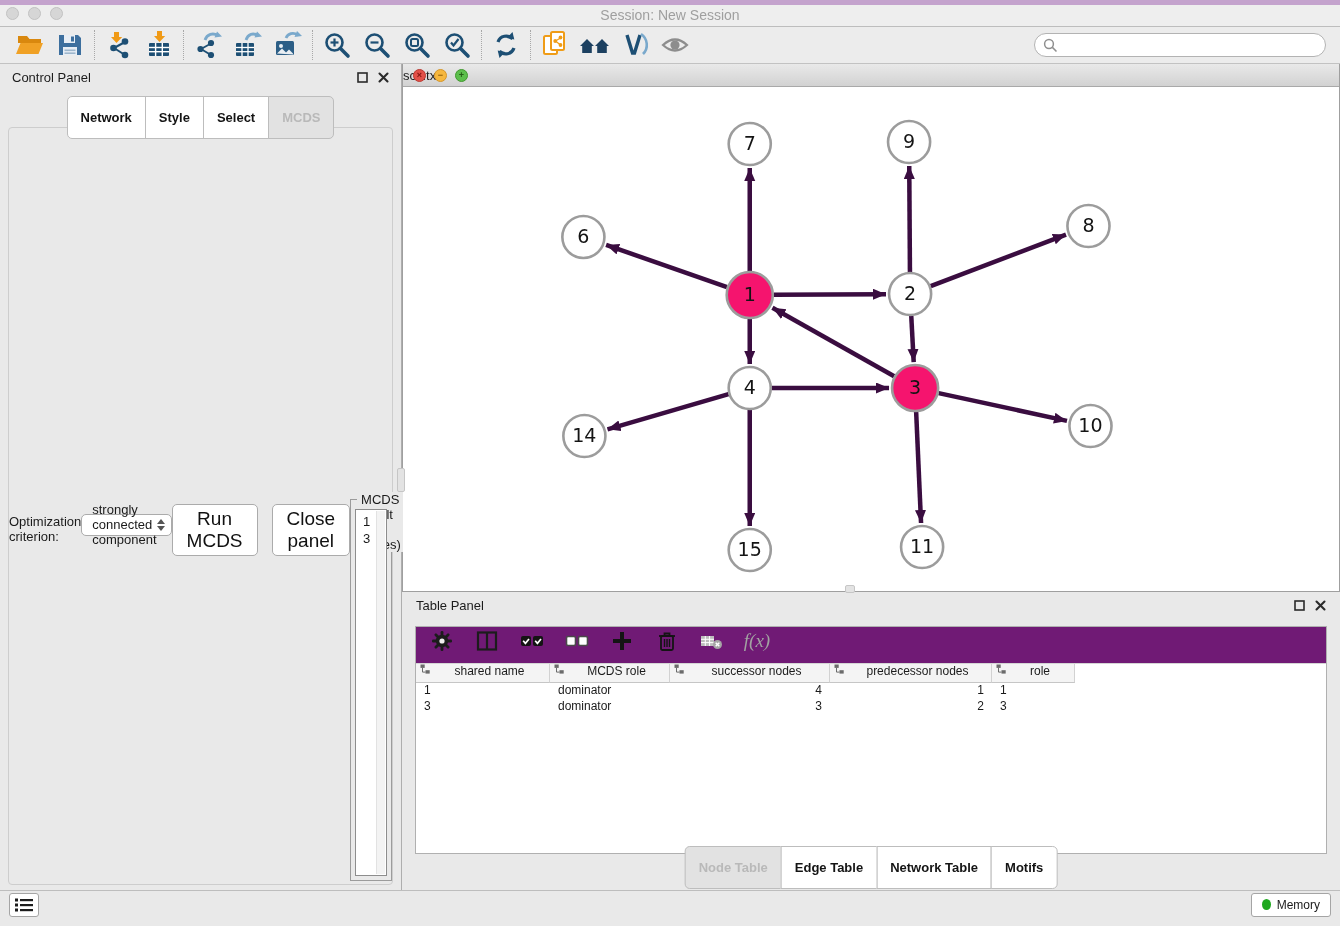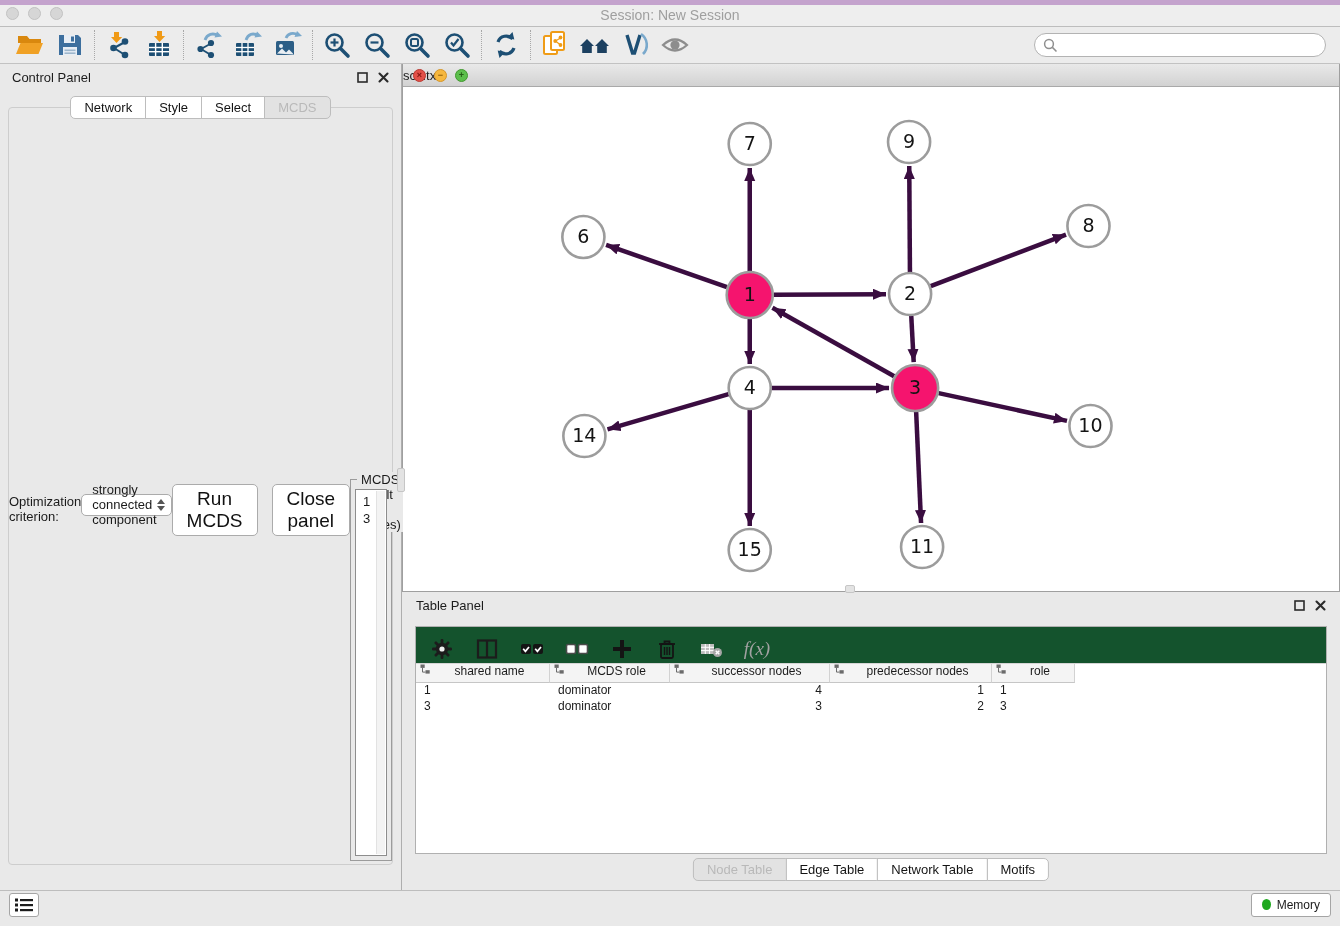--- a/index.html
+++ b/index.html
@@ -21,21 +21,21 @@
   .tb-spacer { flex:1; }
   .search-wrap { width:292px; height:24px; background:#fff; border:1px solid #b3b3b3; border-radius:12px; display:flex; align-items:center; padding:0 8px; margin-right:4px; }
   .search-wrap input { border:none; outline:none; flex:1; font-size:12px; background:transparent; margin-left:5px; }
   
   .main { display:flex; height:826px; }
   .control-panel { width:402px; background:#e9e9e9; border-right:1px solid #aeaeae; display:flex; flex-direction:column; }
   .panel-header { height:26px; display:flex; align-items:center; justify-content:space-between; padding:0 12px; }
   .panel-title { font-size:13px; color:#1c1c1c; }
   .panel-header-icons { display:flex; gap:10px; align-items:center; }
   .seg-tabs { display:flex; justify-content:center; margin-top:6px; position:relative; z-index:2; }
-  .seg-tab { background:#fff; border:1px solid #bdbdbd; font-size:13px; font-weight:400; padding:3px 13px; margin-left:-1px; cursor:pointer; color:#141414; }
+  .seg-tab { background:#fff; border:1px solid #bdbdbd; font-size:13px; font-weight:700; padding:13px 13px; margin-left:-1px; cursor:pointer; color:#141414; }
   .seg-tab:first-child { border-radius:5px 0 0 5px; margin-left:0; }
   .seg-tab:last-child { border-radius:0 5px 5px 0; }
   .seg-tab.selected { background:#e2e2e2; color:#b9b9b9; }
   .cp-content { margin:-12px 8px 0 8px; border:1px solid #cdcdcd; border-radius:4px; height:758px; padding-top:34px; display:flex; flex-direction:row; align-items:center; background:#e9e9e9; }
   .opt-label { font-size:13px; margin-top:12px; }
   .combo { margin-top:3px; width:310px; height:22px; background:#fff; border:1px solid #ababab; border-radius:5px; display:flex; align-items:center; padding:0 6px 0 10px; font-size:13px; cursor:pointer; }
   .combo-text { flex:1; }
   .combo-arrows { display:flex; flex-direction:column; gap:2px; align-items:center; }
   .combo-arrows i { width:0; height:0; border-left:4px solid transparent; border-right:4px solid transparent; }
   .combo-arrows i.up { border-bottom:5px solid #555; }
@@ -55,30 +55,30 @@
   .tl-close { background:#e25048; border:1px solid #b93a32; color:#7e1410; }
   .tl-min   { background:#f6b73e; border:1px solid #d5962a; color:#8d5e0a; }
   .tl-max   { background:#5cbf4c; border:1px solid #42992f; color:#265f17; }
   .net-title { position:absolute; left:0; right:0; text-align:left; font-size:13px; color:#1c1c1c; }
   .net-canvas { flex:1; position:relative; background:#fff; }
   .net-canvas svg { position:absolute; inset:0; }
   
   .table-panel { flex:1; background:#e9e9e9; position:relative; }
   .tp-header { height:26px; display:flex; align-items:center; justify-content:space-between; padding:0 14px; }
   .tp-inner { position:absolute; left:13px; right:13px; top:34px; height:228px; border:1px solid #b0b0b0; background:#fff; display:flex; flex-direction:column; overflow:hidden; }
-  .tp-toolbar { height:36px; background:#14532d; display:flex; align-items:flex-end; gap:17px; padding:0 12px; }
+  .tp-toolbar { height:36px; background:#701a75; display:flex; align-items:flex-start; gap:17px; padding:0 12px; }
   .tp-tbtn { width:28px; height:28px; display:flex; align-items:center; justify-content:center; cursor:pointer; }
   .tp-tbtn.disabled { cursor:default; }
   .fx-label { font-family:"Liberation Serif", serif; font-style:italic; font-size:19px; color:#a2a2a2; }
   .tp-head-row { display:flex; height:20px; font-size:12px; border-top:1px solid #d5d5d5; }
   .th-cell { background:#f4f4f4; border-bottom:1px solid #c6c6c6; border-right:1px solid #d2d2d2; display:flex; padding:0 4px; gap:4px; }
   .th-label { flex:1; text-align:center; color:#1c1c1c; }
   .tp-row { display:flex; height:16px; font-size:12px; }
   .td-cell { padding:0 8px; overflow:hidden; white-space:nowrap; }
-  .tp-tabs { position:absolute; bottom:9px; left:50%; transform:translateX(-50%); display:flex; }
+  .tp-tabs { position:absolute; bottom:1px; left:50%; transform:translateX(-50%); display:flex; }
   
   .statusbar { height:28px; border-top:1px solid #bdbdbd; background:#e9e9e9; display:flex; align-items:center; justify-content:space-between; padding:0 9px; }
   .sq-btn { background:#fff; border:1px solid #a5a5a5; border-radius:3px; width:30px; height:24px; display:flex; align-items:center; justify-content:center; cursor:pointer; }
   .memory-btn { background:#fff; border:1px solid #a5a5a5; border-radius:3px; height:24px; display:flex; align-items:center; gap:6px; padding:0 10px; font-size:12px; cursor:pointer; }
   .memory-dot { width:9px; height:11px; border-radius:50%; background:#1ea81e; }
   
   .split-handle-v { position:absolute; left:397px; top:468px; width:8px; height:24px; background:#e3e3e3; border:1px solid #c6c6c6; border-radius:2px; cursor:col-resize; }
   .split-handle-h { position:absolute; left:845px; top:585px; width:10px; height:8px; background:#e3e3e3; border:1px solid #c6c6c6; border-radius:2px; cursor:row-resize; }
 </style>
 </head>

